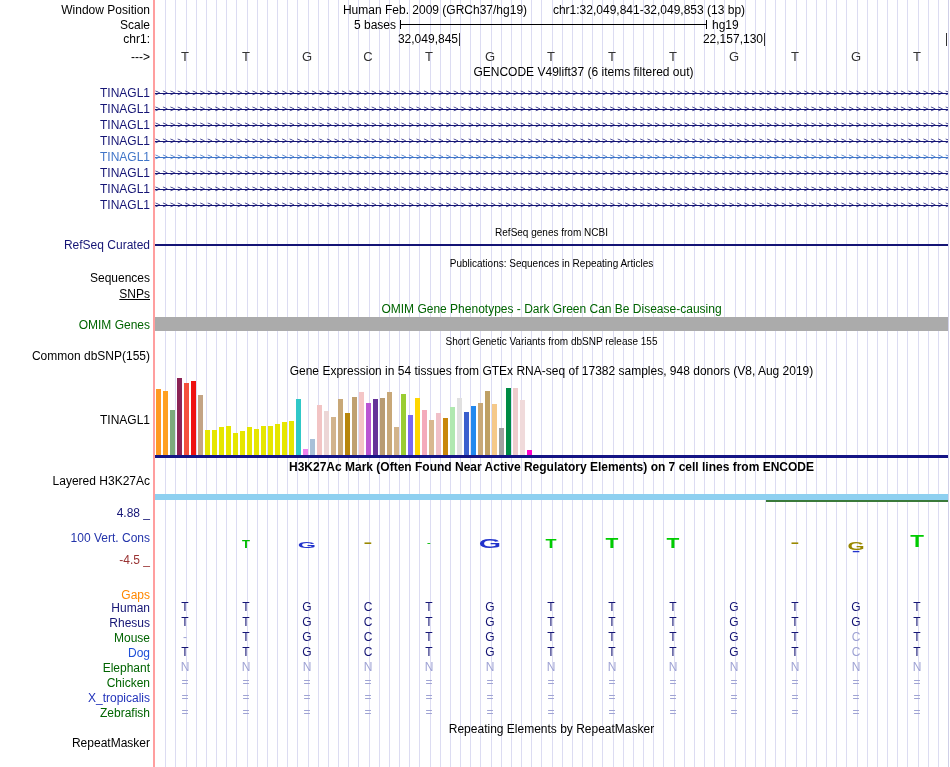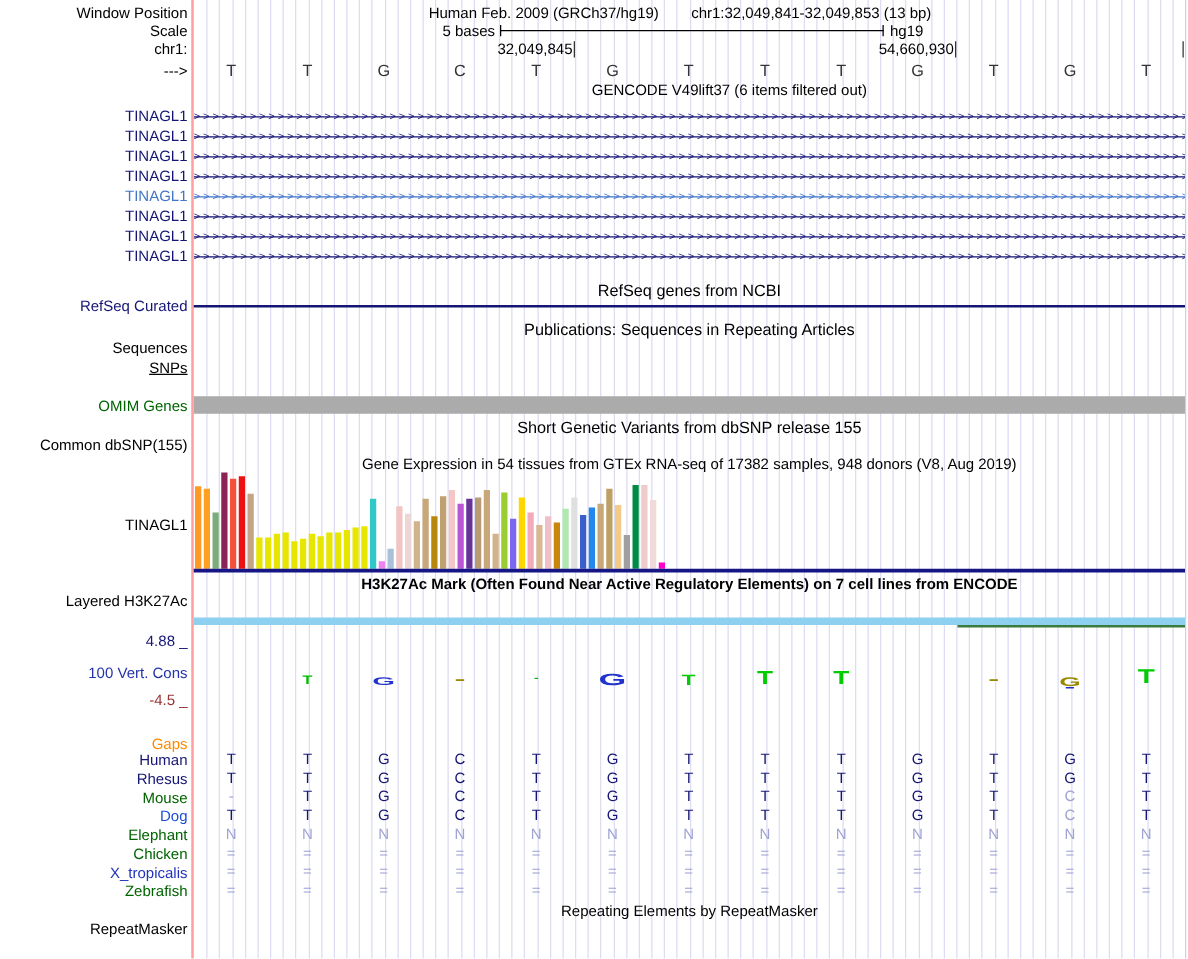--- a/index.html
+++ b/index.html
@@ -2,21 +2,21 @@
 <html><head>
 <meta charset="utf-8">
 <style>
   html,body{margin:0;padding:0;background:#fff;}
   #screen{position:relative;width:950px;height:767px;background:#fff;overflow:hidden;
           font-family:"Liberation Sans",sans-serif;font-size:12px;color:#000;}
   .vline{position:absolute;top:0;bottom:0;width:1px;background:#dcdcf2;}
   .pinkline{position:absolute;top:0;bottom:0;width:2px;background:#ff9f9f;}
   .llabel{position:absolute;right:800px;white-space:nowrap;font-size:12px;line-height:14px;}
   .ct{position:absolute;left:155px;width:793px;text-align:center;font-size:12px;line-height:13px;white-space:nowrap;}
-  .sm{font-size:13px;}
+  .sm{font-size:10px;}
   .blue{color:#2233aa;}
   .green{color:#006400;}
   .navy{color:#151575;}
   .maroon{color:#993333;}
   .orange{color:#ff8800;}
   .rowline{position:absolute;left:155px;width:793px;height:11px;overflow:hidden;}
   .rowline .tl{position:absolute;left:0;top:5px;width:100%;height:1px;}
   .rowline .ch{position:absolute;left:0;top:0;width:100%;font-size:9px;line-height:11px;letter-spacing:2.2px;white-space:nowrap;}
   .baseletter{position:absolute;width:60px;text-align:center;font-size:13px;color:#333;line-height:14px;}
   .mletter{position:absolute;width:60px;text-align:center;font-size:12px;line-height:13px;}
@@ -118,21 +118,21 @@
   <div class="llabel" style="top:18px;">Scale</div>
   <div style="position:absolute;right:554px;top:18px;white-space:nowrap;">5 bases</div>
   <div style="position:absolute;left:400px;top:24px;width:307px;height:1px;background:#000;"></div>
   <div class="tick" style="left:400px;top:20px;height:9px;background:#000;"></div>
   <div class="tick" style="left:706px;top:20px;height:9px;background:#000;"></div>
   <div style="position:absolute;left:712px;top:18px;">hg19</div>
 
   <div class="llabel" style="top:32px;">chr1:</div>
   <div style="position:absolute;right:492px;top:32px;">32,049,845</div>
   <div class="tick" style="left:459px;top:33px;height:13px;"></div>
-  <div style="position:absolute;right:187px;top:32px;">54,660,930</div>
+  <div style="position:absolute;right:187px;top:32px;">22,157,130</div>
   <div class="tick" style="left:764px;top:33px;height:13px;"></div>
   <div class="tick" style="left:946px;top:33px;height:13px;"></div>
 
   <div class="llabel" style="top:50px;">---&gt;</div>
   <div id="seqrow">
       <div class="baseletter" style="left: 155px; top: 50px;">T</div>
       <div class="baseletter" style="left: 216px; top: 50px;">T</div>
       <div class="baseletter" style="left: 277px; top: 50px;">G</div>
       <div class="baseletter" style="left: 338px; top: 50px;">C</div>
       <div class="baseletter" style="left: 399px; top: 50px;">T</div>
@@ -191,20 +191,21 @@
     </div>
 
   <div class="ct sm" style="top:226px;">RefSeq genes from NCBI</div>
   <div class="llabel navy" style="top:238px;">RefSeq Curated</div>
   <div class="hbar" style="top:244px;height:2px;background:#151575;"></div>
 
   <div class="ct sm" style="top:257px;">Publications: Sequences in Repeating Articles</div>
   <div class="llabel" style="top:271px;">Sequences</div>
   <div class="llabel" style="top:287px;text-decoration:underline;">SNPs</div>
 
+  <div class="ct green" style="top:303px;">OMIM Gene Phenotypes - Dark Green Can Be Disease-causing</div>
   <div class="llabel green" style="top:318px;">OMIM Genes</div>
   <div class="hbar" style="top:317px;height:14px;background:#ababab;"></div>
 
   <div class="ct sm" style="top:335px;">Short Genetic Variants from dbSNP release 155</div>
   <div class="llabel" style="top:349px;">Common dbSNP(155)</div>
 
   <div class="ct" style="top:365px;">Gene Expression in 54 tissues from GTEx RNA-seq of 17382 samples, 948 donors (V8, Aug 2019)</div>
   <div class="llabel" style="top:413px;">TINAGL1</div>
   <div id="gtexbars">
       <div class="gbar" style="left: 156px; top: 389px; height: 66px; background: rgb(255, 153, 34);"></div>

